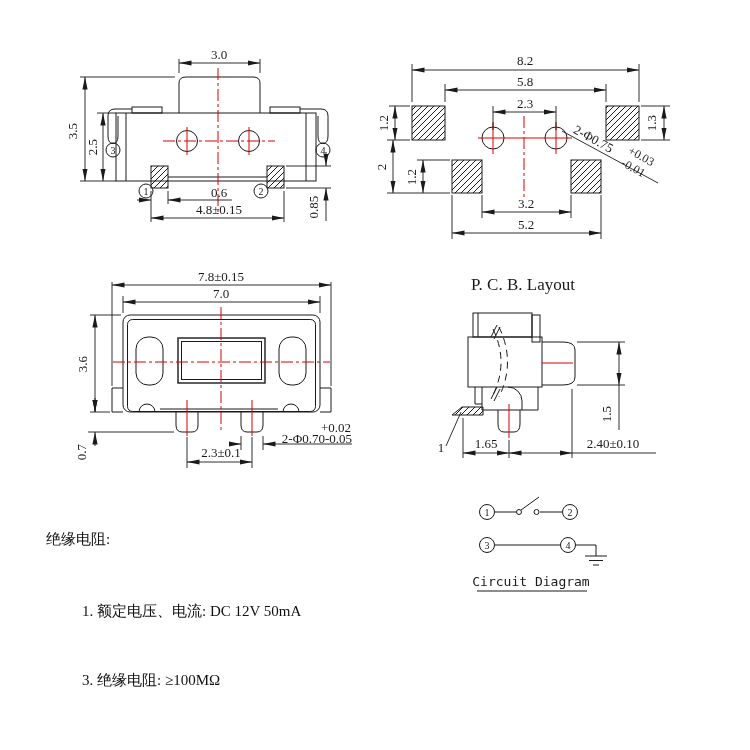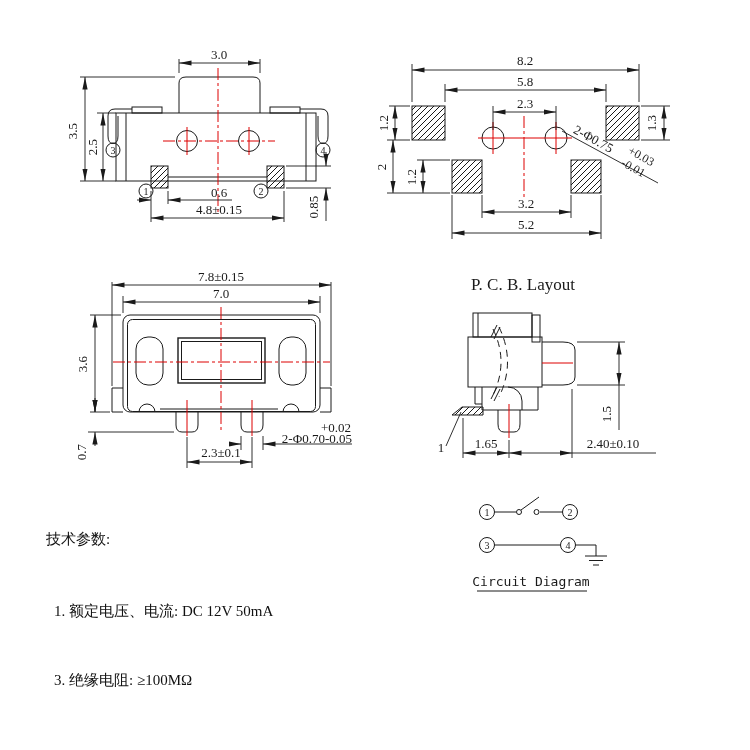--- a/index.html
+++ b/index.html
@@ -16,21 +16,21 @@
   .hf{fill:url(#hatch);stroke:var(--line);stroke-width:1;}
   text{fill:var(--line);stroke:none;font-family:"Liberation Serif","DejaVu Serif",serif;}
   .dim{font-size:13px;}
   .dimsm{font-size:12px;}
   .pnum{font-size:10px;}
   .vtitle{font-size:17px;}
   .circt{font-family:"DejaVu Sans Mono","Liberation Mono",monospace;font-size:13px;}
   .specs{position:absolute;left:46px;top:482px;color:#111;font-size:15px;
          line-height:23px;white-space:pre;font-family:"Liberation Serif","DejaVu Serif",serif;}
   .specs .t{margin-bottom:3px;}
-  .specs .i{padding-left:8px;}
+  .specs .i{padding-left:8px;margin-left:28px;}
 </style>
 </head>
 <body>
 
 <div id="stage">
 <svg width="750" height="750" viewBox="0 0 750 750">
   <defs>
     <pattern id="hatch" patternUnits="userSpaceOnUse" width="6" height="6">
       <path d="M0,6 L6,0" stroke="#1a1a1a" stroke-width="1"></path>
     </pattern>
@@ -269,21 +269,21 @@
     <circle class="ln" cx="519" cy="512" r="2.5"></circle>
     <circle class="ln" cx="536.5" cy="512" r="2.5"></circle>
     <line class="ln" x1="521" y1="510" x2="539" y2="497"></line>
     <path class="ln" d="M585,556 H607 M589,560.5 H603 M593,565 H599"></path>
     <text class="circt" x="531" y="586" text-anchor="middle">Circuit Diagram</text>
     <line class="ln" x1="477" y1="591" x2="587" y2="591"></line>
   </g>
 </svg>
 
 <div class="specs">
-  <div class="t">技术参数:</div>
+  <div class="t">绝缘电阻:</div>
   <div class="i">1. 额定电压、电流: DC 12V 50mA</div>
   <div class="i">3. 绝缘电阻: ≥100MΩ</div>
   
   
   
   
 </div>
 </div>
 
 </body></html>

